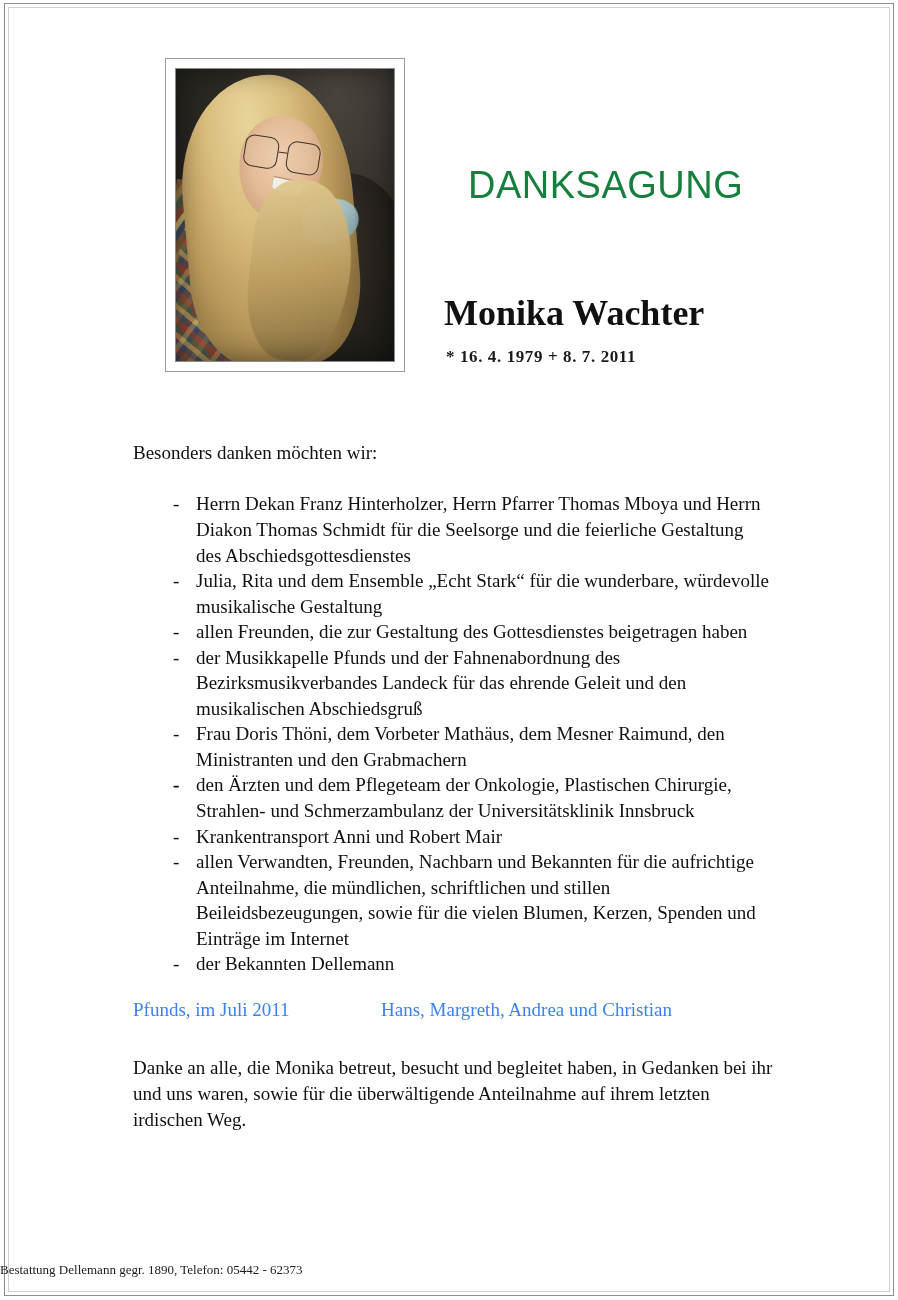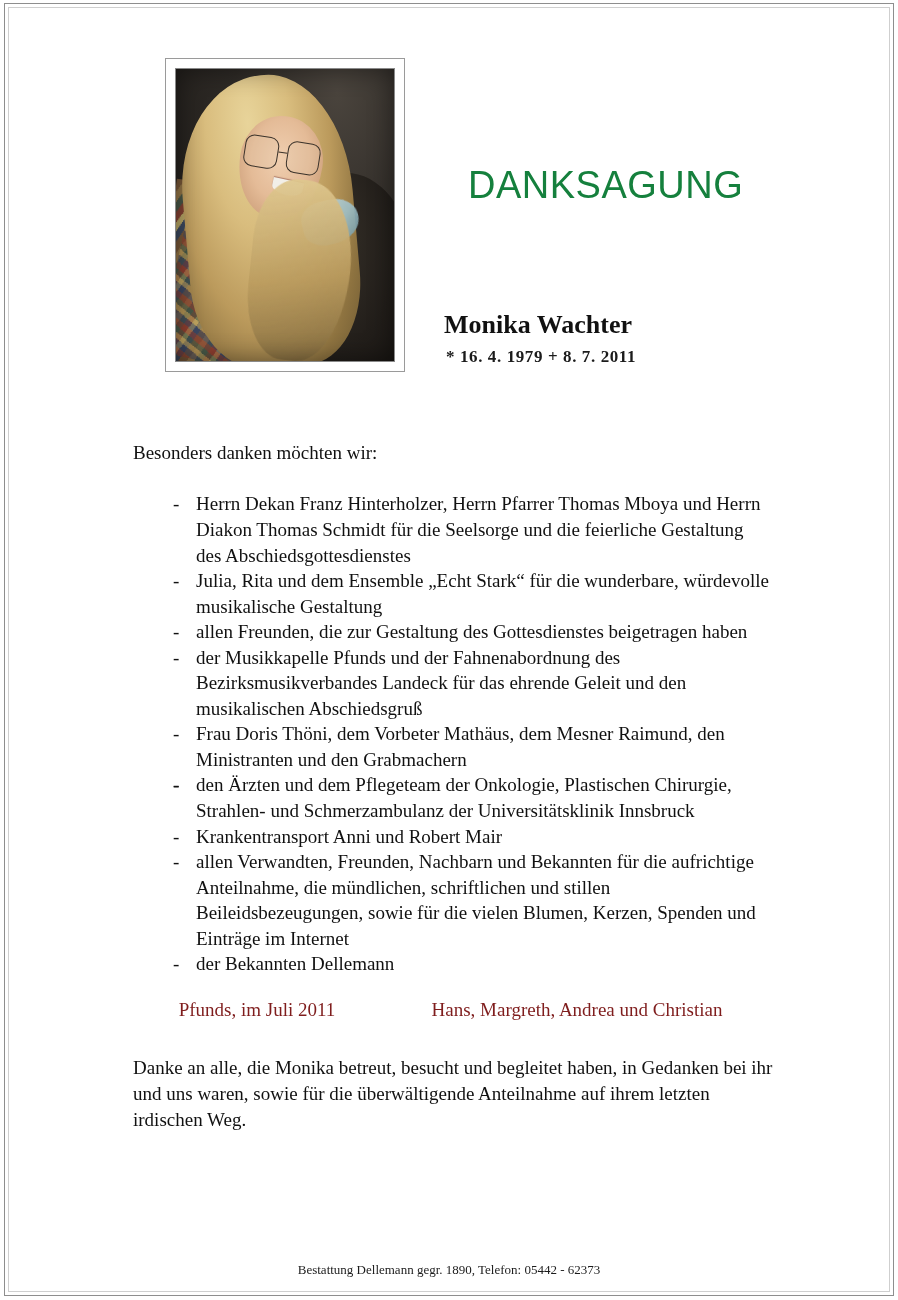--- a/index.html
+++ b/index.html
@@ -205,23 +205,23 @@
     font-size: 38px;
     font-weight: 400;
     letter-spacing: 0.5px;
     color: #15803d;
     white-space: nowrap;
     margin-left: 24px;
   }
   .deceased-name {
     position: absolute;
     left: 444px;
-    top: 310px;
+    top: 292px;
     font-family: "Liberation Serif", serif;
-    font-size: 26px;
+    font-size: 36px;
     font-weight: 700;
     color: #111111;
     white-space: nowrap;
   }
   .deceased-dates {
     position: absolute;
     left: 446px;
     top: 347px;
     font-family: "Liberation Serif", serif;
     font-size: 17px;
@@ -261,22 +261,21 @@
     position: absolute;
     left: 40px;
     top: 0;
     color: #111111;
   }
   .closing-row {
     display: flex;
     margin-top: 20px;
     font-size: 19px;
     line-height: 1.34;
-    color: #7f1d1d;
-    text-align: center;
+    color: #3b82f6;
   }
   .closing-place {
     width: 248px;
     flex: 0 0 248px;
   }
   .closing-family {
     flex: 1 1 auto;
   }
   .final-para {
     margin-top: 33px;
@@ -284,21 +283,20 @@
     line-height: 1.36;
     color: #111111;
   }
 
   
   .footer-text {
     position: absolute;
     left: 0;
     top: 1262px;
     width: 898px;
-    text-align: center;
     font-size: 13px;
     color: #1b1b1b;
     font-family: "Liberation Serif", serif;
   }
   .footer-logo {
     position: absolute;
     left: 738px;
     top: 1236px;
     width: 146px;
     height: 46px;

